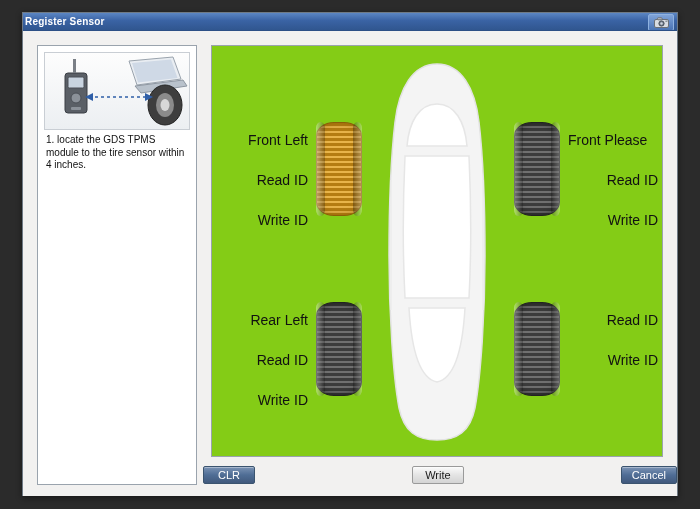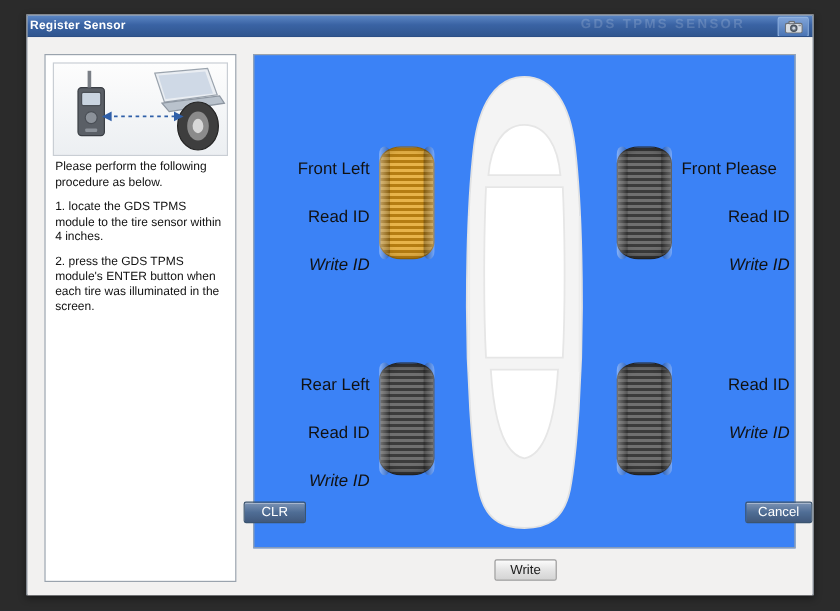--- a/index.html
+++ b/index.html
@@ -110,21 +110,21 @@
   }
   .help-text p { margin: 0 0 8px 0; }
 
   
   .main-panel {
     position: absolute;
     left: 188px;
     top: 14px;
     width: 452px;
     height: 412px;
-    background: #3b82f6;
+    background: #84cc16;
     border: 1px solid #9aa3ad;
     box-sizing: border-box;
     overflow: hidden;
   }
 
   
   .car {
     position: absolute;
     left: 50%;
     top: 14px;
@@ -174,21 +174,21 @@
   .wheel .sidewall-r { right: 0; background: linear-gradient(to left, rgba(255,255,255,.3), rgba(0,0,0,.3)); }
 
   
   .labels {
     position: absolute;
     font-size: 14px;
     color: #111;
   }
   .labels .ttl { font-size: 14px; }
   .labels .row { margin-bottom: 24px; white-space: nowrap; }
-  .labels .row:last-child { margin-bottom: 0; font-style: italic; }
+  .labels .row:last-child { margin-bottom: 0; }
   .col-left { text-align: right; }
   .col-right { text-align: left; }
 
   .link-like { cursor: pointer; }
 
   
   .footer {
     position: absolute;
     left: 0;
     right: 0;
@@ -211,31 +211,29 @@
     align-items: center;
     justify-content: center;
     box-shadow: inset 0 1px 0 rgba(255,255,255,.35);
     cursor: pointer;
     box-sizing: border-box;
   }
   .btn-light {
     color: #1a1a1a;
     background: linear-gradient(to bottom, #fbfbfb 0%, #e4e4e4 50%, #d4d4d4 100%);
     border: 1px solid #9a9a9a;
-    margin-top: 48px;
   }
 </style>
 </head>
 <body>
 
 <div class="window">
 
   <div class="titlebar">
     <span class="title-text">Register Sensor</span>
-    <span class="title-ghost">GDS TPMS SENSOR</span>
     <div class="camera-btn">
       <span>
         <svg width="15" height="11" viewBox="0 0 15 11">
           <rect x="0.5" y="2.5" width="14" height="8" rx="1.5" fill="#d9dde2" stroke="#6b7077"></rect>
           <rect x="3.5" y="0.8" width="4.5" height="2" rx="0.6" fill="#c3c8cf" stroke="#6b7077"></rect>
           <circle cx="7.5" cy="6.5" r="2.6" fill="#6f7a88" stroke="#474f59"></circle>
           <circle cx="7.5" cy="6.5" r="1.2" fill="#cfd6de"></circle>
           <rect x="11.3" y="3.6" width="2.2" height="1.3" rx="0.4" fill="#8d949c"></rect>
         </svg>
       </span>
@@ -271,23 +269,21 @@
 
           <g stroke="#2f5fa8" stroke-width="1.4" stroke-dasharray="3 3">
             <line x1="44" y1="44" x2="100" y2="44"></line>
           </g>
           <polygon points="100,40 108,44 100,48" fill="#2f5fa8"></polygon>
           <polygon points="48,40 40,44 48,48" fill="#2f5fa8"></polygon>
         </svg>
       </div>
 
       <div class="help-text">
-        <p>Please perform the following procedure as below.</p>
         <p>1. locate the GDS TPMS module to the tire sensor within 4 inches.</p>
-        <p>2. press the GDS TPMS module's ENTER button when each tire was illuminated in the screen.</p>
       </div>
     </div>
 
     <div class="main-panel">
 
       <div class="car">
         <svg width="124" height="384" viewBox="0 0 124 384">
           <g fill="#f4f4f4" stroke="#e2e2e2" stroke-width="1.5">
             <path d="M62 4
                      C 86 4, 100 28, 104 62

